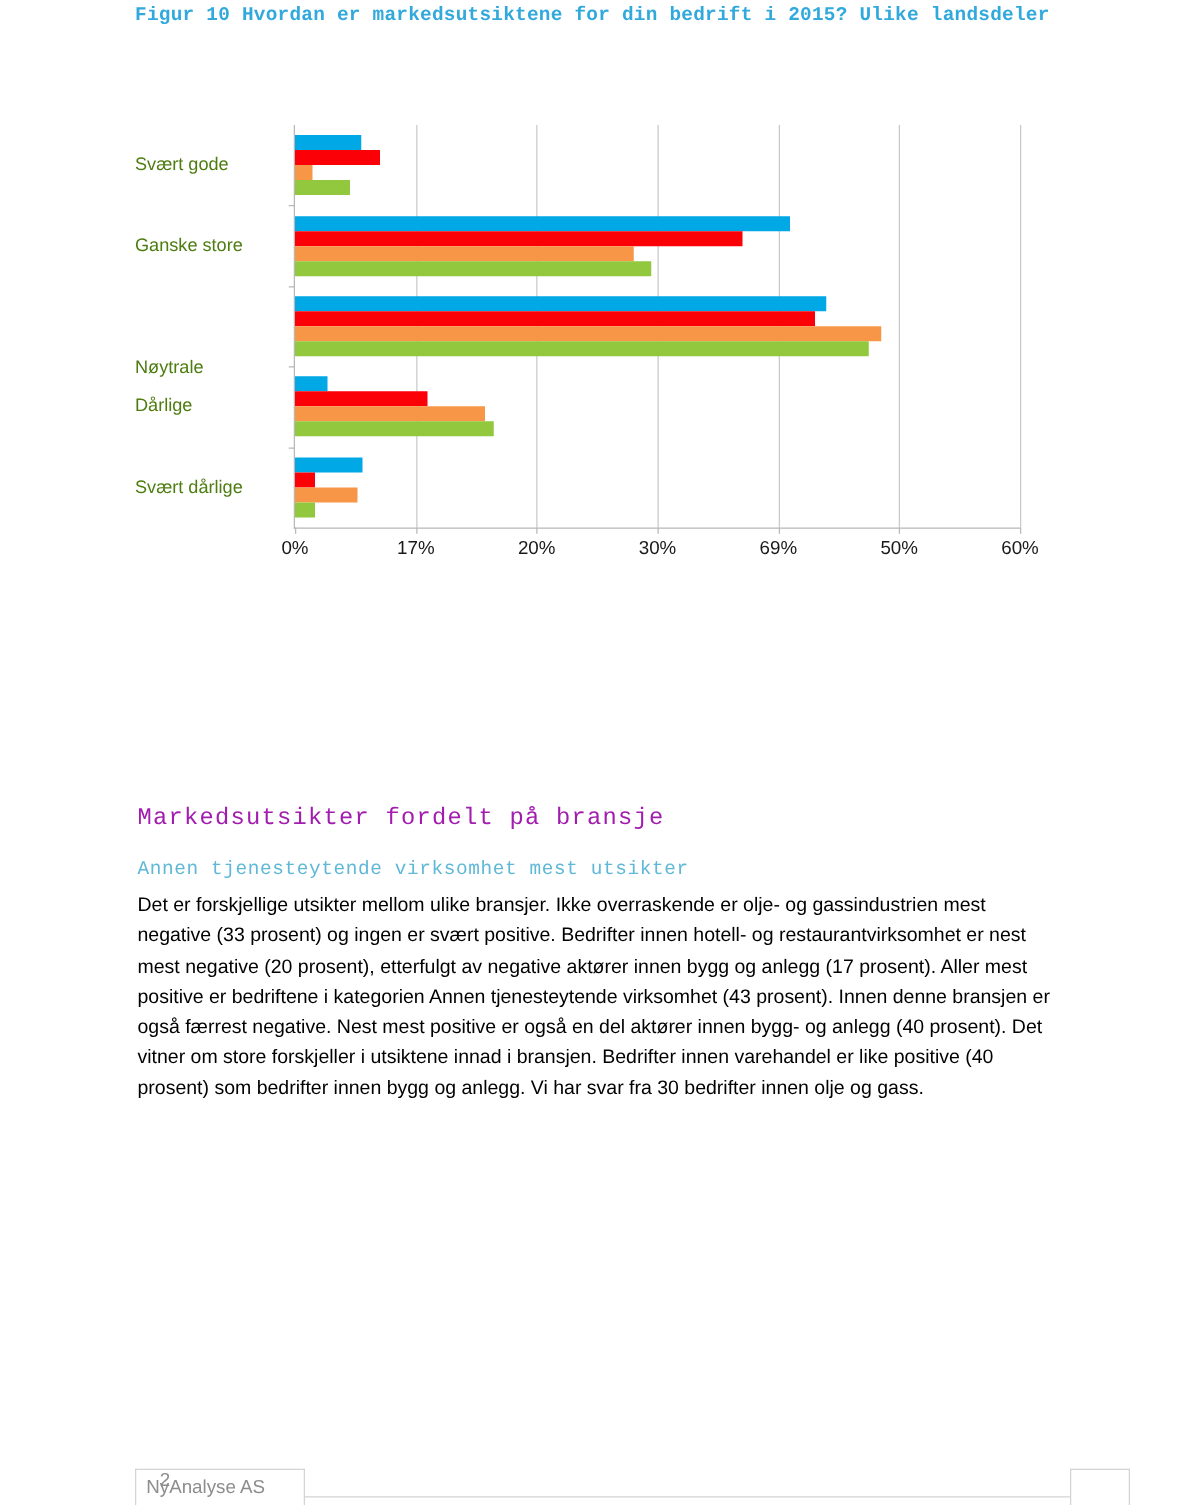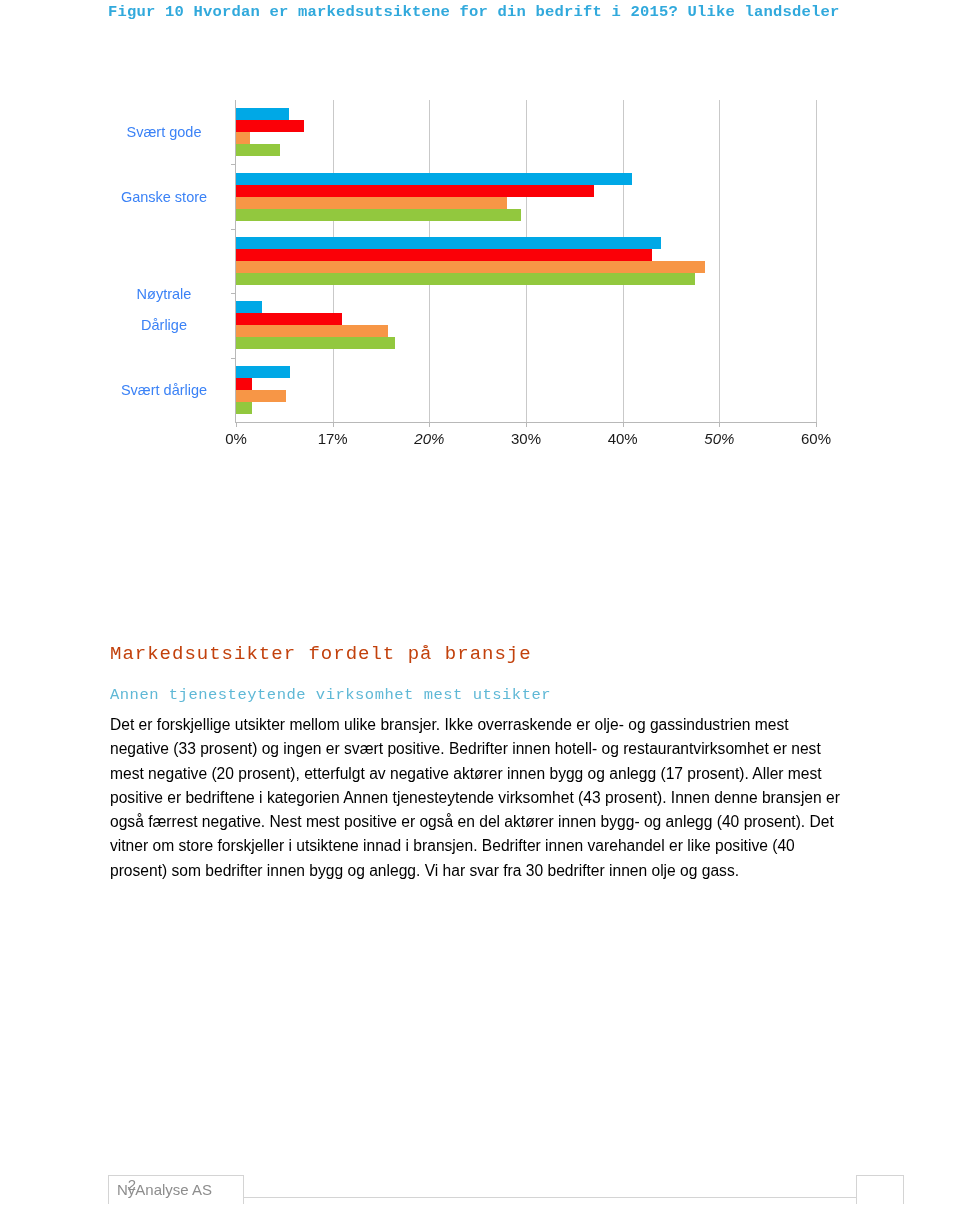--- a/index.html
+++ b/index.html
@@ -81,23 +81,23 @@
     position: absolute;
     left: 0;
     top: 0;
     width: 120px;
     height: 322px;
   }
   .ylabel {
     position: absolute;
     right: 8px;
     width: 112px;
-    text-align: center;
+    text-align: left;
     font-size: 14.5px;
-    color: #3b82f6;
+    color: #4d7c0f;
     transform: translateY(-50%);
     white-space: nowrap;
   }
   .panel {
     position: absolute;
     left: 127px;
     top: 0;
     width: 580px;
     height: 322px;
     border-left: 1px solid #b8b8b8;
@@ -143,21 +143,21 @@
     height: 12px;
   }
 
   
   .section-heading {
     position: absolute;
     left: 110px;
     top: 643px;
     font-family: "Liberation Mono", "DejaVu Sans Mono", monospace;
     font-size: 19px;
-    color: #c2410c;
+    color: #a21caf;
     letter-spacing: 1px;
     white-space: nowrap;
   }
   .section-subheading {
     position: absolute;
     left: 110px;
     top: 686px;
     font-family: "Liberation Mono", "DejaVu Sans Mono", monospace;
     font-size: 15.5px;
     color: #5FB8D6;
@@ -245,30 +245,30 @@
         <div class="ylabel" style="top: 289.8px;">Svært dårlige</div>
       </div>
     <div class="panel" id="panel">
         <div class="xtick-mark" style="left: 0px;"></div>
         <div class="xlabel" style="left: 0px;">0%</div>
         <div class="gridline" style="left: 96.6667px;"></div>
         <div class="xtick-mark" style="left: 96.6667px;"></div>
         <div class="xlabel" style="left: 96.6667px;">17%</div>
         <div class="gridline" style="left: 193.333px;"></div>
         <div class="xtick-mark" style="left: 193.333px;"></div>
-        <div class="xlabel" style="left: 193.333px; font-style: italic;">20%</div>
+        <div class="xlabel" style="left: 193.333px;">20%</div>
         <div class="gridline" style="left: 290px;"></div>
         <div class="xtick-mark" style="left: 290px;"></div>
         <div class="xlabel" style="left: 290px;">30%</div>
         <div class="gridline" style="left: 386.667px;"></div>
         <div class="xtick-mark" style="left: 386.667px;"></div>
-        <div class="xlabel" style="left: 386.667px;">40%</div>
+        <div class="xlabel" style="left: 386.667px;">69%</div>
         <div class="gridline" style="left: 483.333px;"></div>
         <div class="xtick-mark" style="left: 483.333px;"></div>
-        <div class="xlabel" style="left: 483.333px; font-style: italic;">50%</div>
+        <div class="xlabel" style="left: 483.333px;">50%</div>
         <div class="gridline" style="left: 580px;"></div>
         <div class="xtick-mark" style="left: 580px;"></div>
         <div class="xlabel" style="left: 580px; text-align: right;">60%</div>
         <div class="group" style="top: 8.2px; height: 48px; width: 580px;">
           <div class="bar" title="Nord-Norge — Svært gode: 5.5%" style="top: 0px; width: 53.1667px; background: rgb(0, 168, 230);"></div>
           <div class="bar" title="Oslo og Akershus — Svært gode: 7%" style="top: 12px; width: 67.6667px; background: rgb(251, 0, 7);"></div>
           <div class="bar" title="Vestlandet — Svært gode: 1.4%" style="top: 24px; width: 13.5333px; background: rgb(247, 150, 70);"></div>
           <div class="bar" title="Østlandet_øvrig — Svært gode: 4.5%" style="top: 36px; width: 43.5px; background: rgb(146, 200, 62);"></div>
         </div>
         <div class="tick" style="top: 64.4px;"></div>

